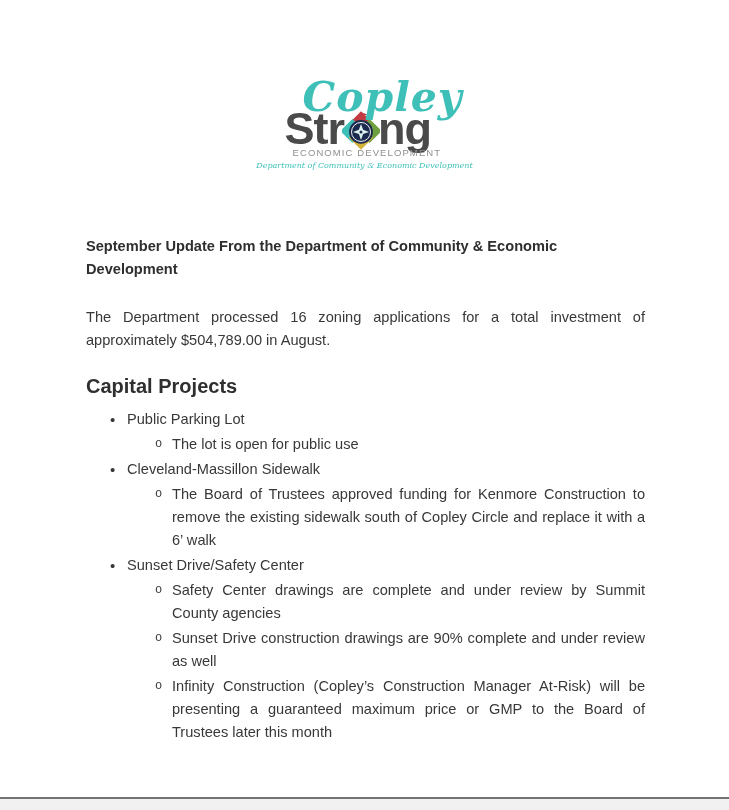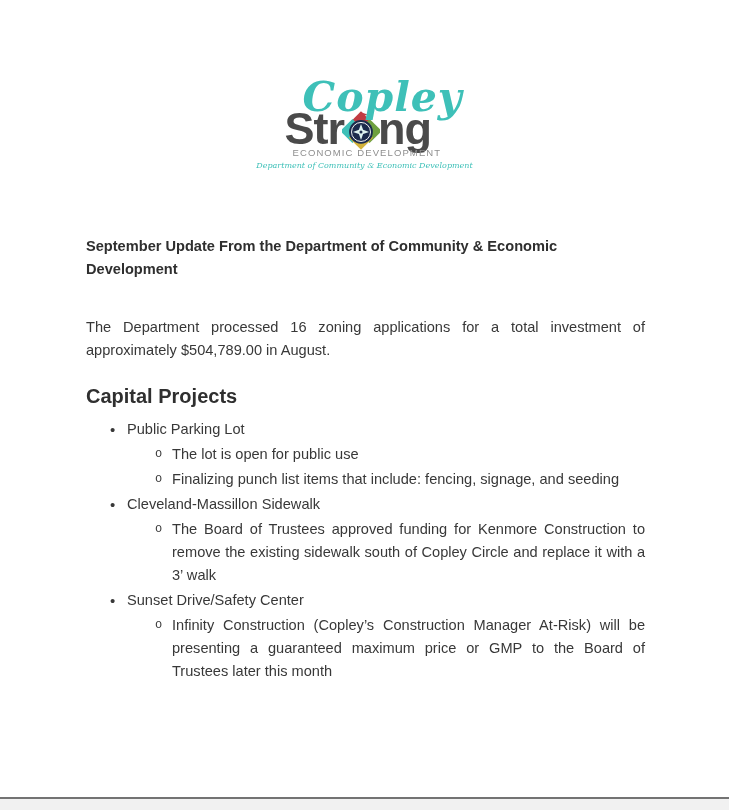--- a/index.html
+++ b/index.html
@@ -70,21 +70,21 @@
   }
 
   
   .doc-heading {
     margin:60px 0 0 0;
     font-size:14.6px; line-height:23px;
     font-weight:bold;
     color:#2f2f2f;
   }
   .intro {
-    margin:35px 0 0 0;
+    margin:25px 0 0 0;
     text-align:justify;
   }
   .section-title {
     margin:23px 0 0 0;
     font-size:20px; line-height:23px;
     font-weight:bold;
     color:#2f2f2f;
   }
   ul.l1 { list-style:none; margin:10px 0 0 0; padding:0; }
   ul.l1 > li { position:relative; padding-left:41px; margin:0 0 2px 0; }
@@ -133,33 +133,34 @@
     <p class="intro">The Department processed 16 zoning applications for a total investment of approximately $504,789.00 in August.</p>
 
     <h2 class="section-title">Capital Projects</h2>
 
     <ul class="l1">
 
       <li>
         <span>Public Parking Lot</span>
         <ul class="l2">
           <li>The lot is open for public use</li>
-          <li>Finalizing punch list items that include: fencing, signage, and seeding</li>
         </ul>
       </li>
 
       <li>
         <span>Cleveland-Massillon Sidewalk</span>
         <ul class="l2">
-          <li>The Board of Trustees approved funding for Kenmore Construction to remove the existing sidewalk south of Copley Circle and replace it with a 3’ walk</li>
+          <li>The Board of Trustees approved funding for Kenmore Construction to remove the existing sidewalk south of Copley Circle and replace it with a 6’ walk</li>
         </ul>
       </li>
 
       <li>
         <span>Sunset Drive/Safety Center</span>
         <ul class="l2">
+          <li>Safety Center drawings are complete and under review by Summit County agencies</li>
+          <li>Sunset Drive construction drawings are 90% complete and under review as well</li>
           <li>Infinity Construction (Copley’s Construction Manager At-Risk) will be presenting a guaranteed maximum price or GMP to the Board of Trustees later this month</li>
         </ul>
       </li>
 
     </ul>
   </div>
 </div>
 
 </body></html>

